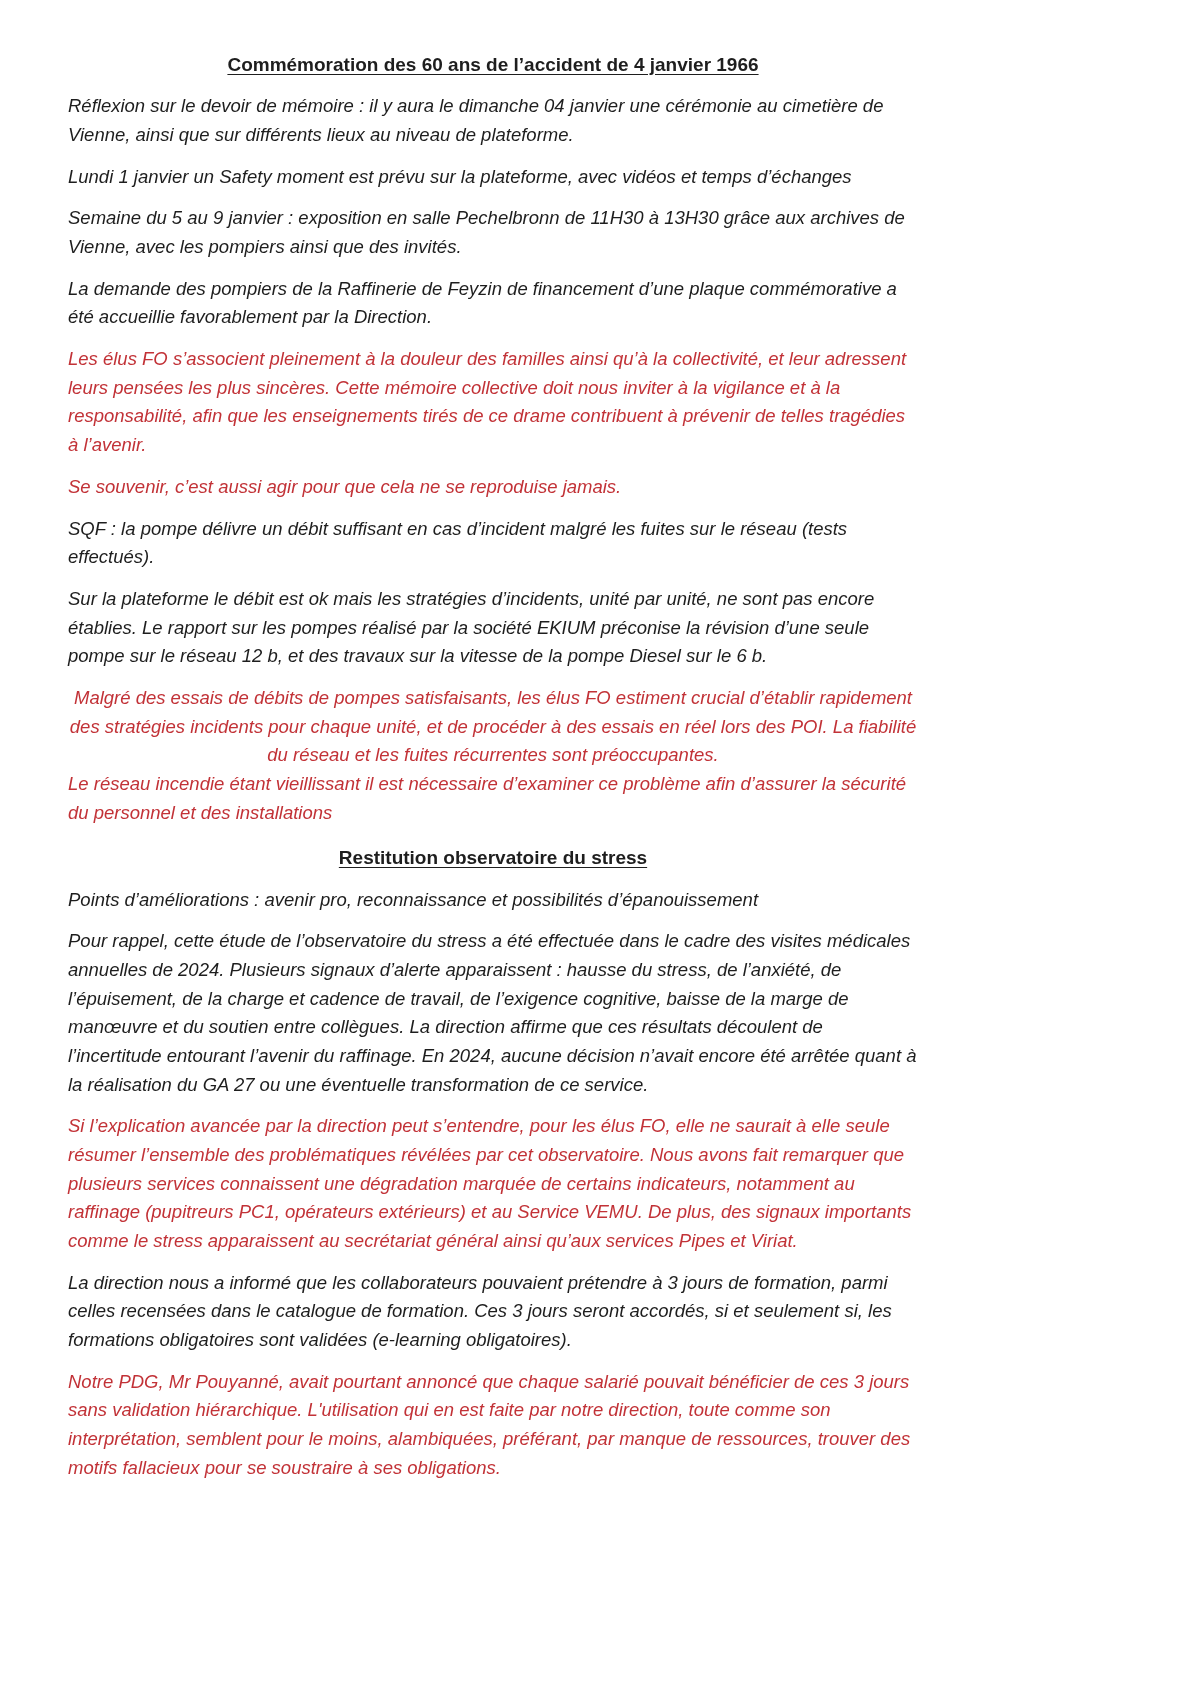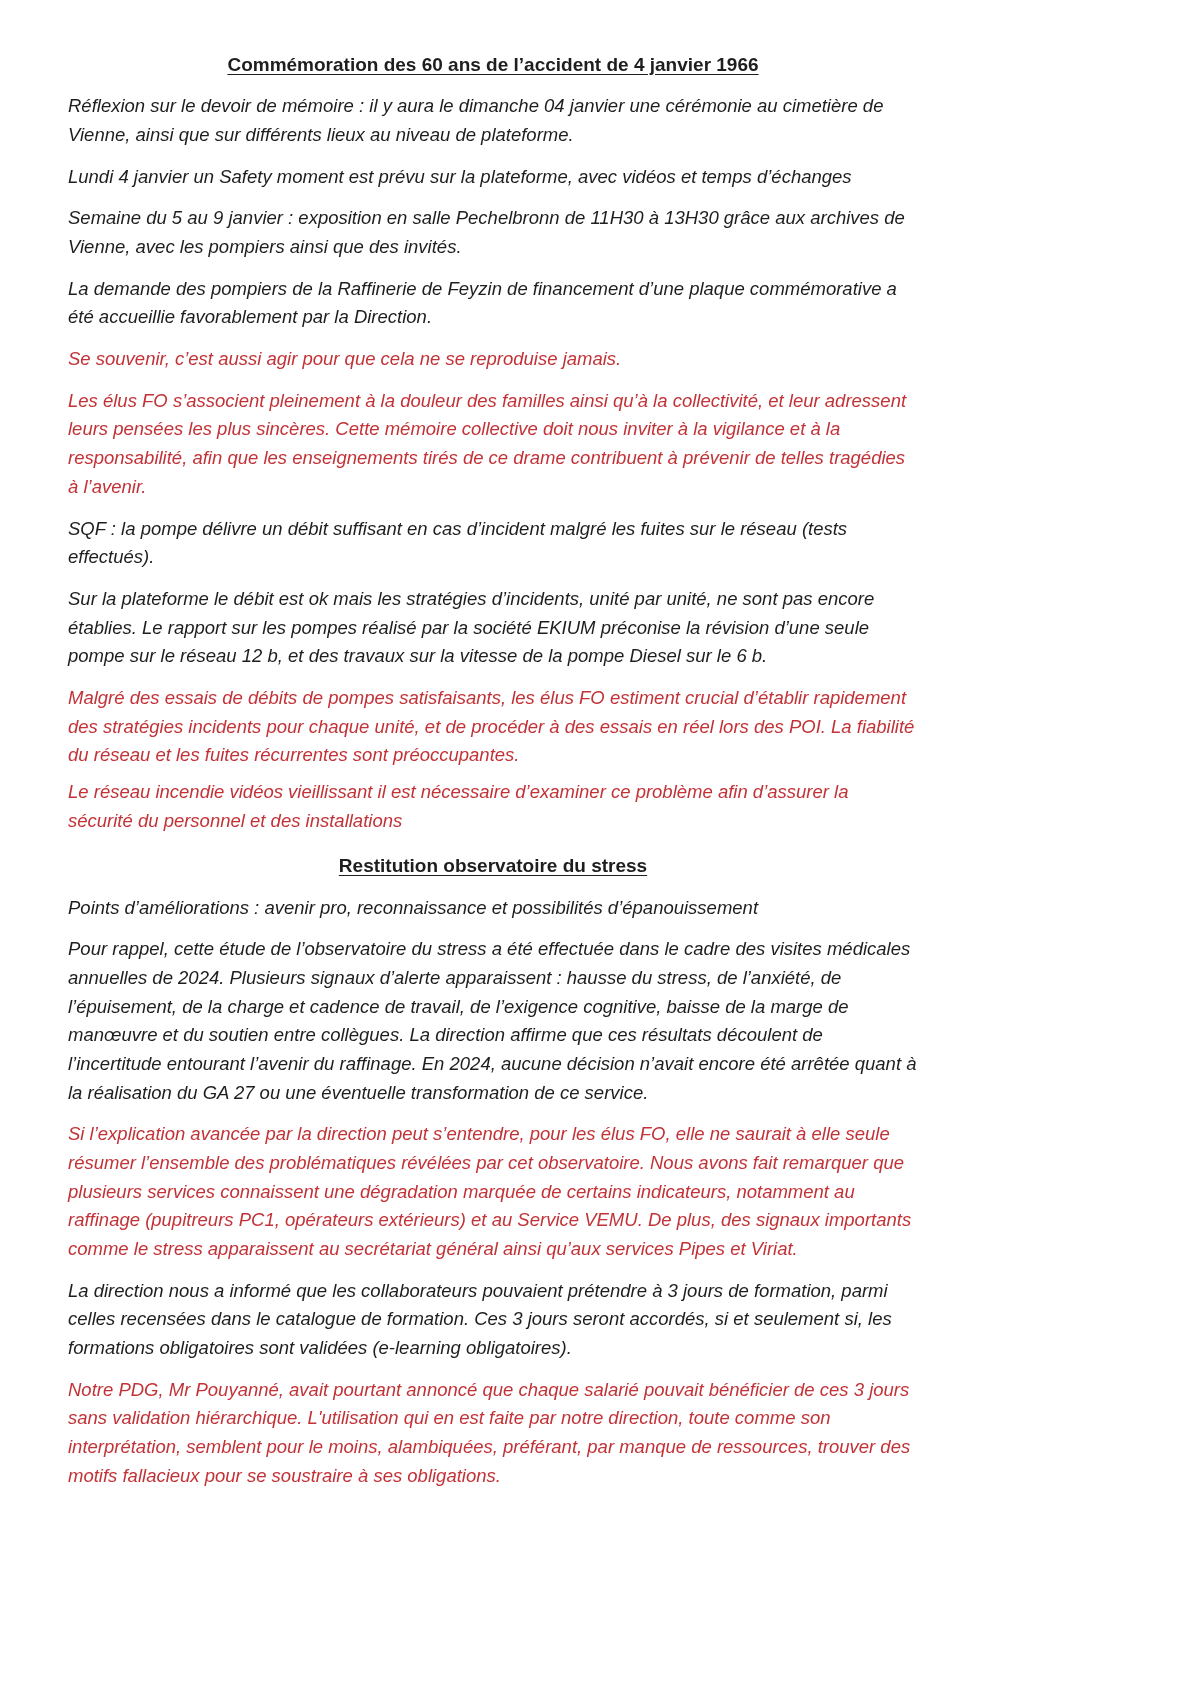--- a/index.html
+++ b/index.html
@@ -39,50 +39,50 @@
   .h.first {
     margin-top: 0;
   }
   .para {
     margin: 0 0 13px 0;
     font-style: italic;
   }
   .red {
     color: var(--red);
   }
-  .mb0 { margin-bottom: 8px; }
+  .mb0 { margin-bottom: 0; text-align: center; }
   .mt0 { margin-top: 0; }
 </style>
 </head>
 <body>
 
 <div class="page">
 
   <div class="h first">Commémoration des 60 ans de l’accident de 4 janvier 1966</div>
 
   <p class="para">Réflexion sur le devoir de mémoire : il y aura le dimanche 04 janvier une cérémonie au cimetière de Vienne, ainsi que sur différents lieux au niveau de plateforme.</p>
 
-  <p class="para">Lundi 4 janvier un Safety moment est prévu sur la plateforme, avec vidéos et temps d’échanges</p>
+  <p class="para">Lundi 1 janvier un Safety moment est prévu sur la plateforme, avec vidéos et temps d’échanges</p>
 
   <p class="para">Semaine du 5 au 9 janvier : exposition en salle Pechelbronn de 11H30 à 13H30 grâce aux archives de Vienne, avec les pompiers ainsi que des invités.</p>
 
   <p class="para">La demande des pompiers de la Raffinerie de Feyzin de financement d’une plaque commémorative a été accueillie favorablement par la Direction.</p>
 
+  <p class="para red">Les élus FO s’associent pleinement à la douleur des familles ainsi qu’à la collectivité, et leur adressent leurs pensées les plus sincères. Cette mémoire collective doit nous inviter à la vigilance et à la responsabilité, afin que les enseignements tirés de ce drame contribuent à prévenir de telles tragédies à l’avenir.</p>
+
   <p class="para red">Se souvenir, c’est aussi agir pour que cela ne se reproduise jamais.</p>
-
-  <p class="para red">Les élus FO s’associent pleinement à la douleur des familles ainsi qu’à la collectivité, et leur adressent leurs pensées les plus sincères. Cette mémoire collective doit nous inviter à la vigilance et à la responsabilité, afin que les enseignements tirés de ce drame contribuent à prévenir de telles tragédies à l’avenir.</p>
 
 
   <p class="para">SQF : la pompe délivre un débit suffisant en cas d’incident malgré les fuites sur le réseau (tests effectués).</p>
 
   <p class="para">Sur la plateforme le débit est ok mais les stratégies d’incidents, unité par unité, ne sont pas encore établies. Le rapport sur les pompes réalisé par la société EKIUM préconise la révision d’une seule pompe sur le réseau 12 b, et des travaux sur la vitesse de la pompe Diesel sur le 6 b.</p>
 
   <p class="para red mb0">Malgré des essais de débits de pompes satisfaisants, les élus FO estiment crucial d’établir rapidement des stratégies incidents pour chaque unité, et de procéder à des essais en réel lors des POI. La fiabilité du réseau et les fuites récurrentes sont préoccupantes.</p>
 
-  <p class="para red mt0">Le réseau incendie vidéos vieillissant il est nécessaire d’examiner ce problème afin d’assurer la sécurité du personnel et des installations</p>
+  <p class="para red mt0">Le réseau incendie étant vieillissant il est nécessaire d’examiner ce problème afin d’assurer la sécurité du personnel et des installations</p>
 
   <div class="h">Restitution observatoire du stress</div>
 
 
 
   <p class="para">Points d’améliorations : avenir pro, reconnaissance et possibilités d’épanouissement</p>
 
   <p class="para">Pour rappel, cette étude de l’observatoire du stress a été effectuée dans le cadre des visites médicales annuelles de 2024. Plusieurs signaux d’alerte apparaissent : hausse du stress, de l’anxiété, de l’épuisement, de la charge et cadence de travail, de l’exigence cognitive, baisse de la marge de manœuvre et du soutien entre collègues. La direction affirme que ces résultats découlent  de l’incertitude entourant l’avenir du raffinage. En 2024, aucune décision n’avait encore été arrêtée quant à la réalisation du GA 27 ou une éventuelle transformation de ce service.</p>
 
   <p class="para red">Si l’explication avancée par la direction peut s’entendre, pour les élus FO, elle ne saurait à elle seule résumer l’ensemble des problématiques révélées par cet observatoire. Nous avons fait remarquer que plusieurs services connaissent une dégradation marquée de certains indicateurs, notamment au raffinage (pupitreurs PC1, opérateurs extérieurs) et au Service VEMU. De plus, des signaux importants comme le stress apparaissent au secrétariat général ainsi qu’aux services Pipes et Viriat.</p>

